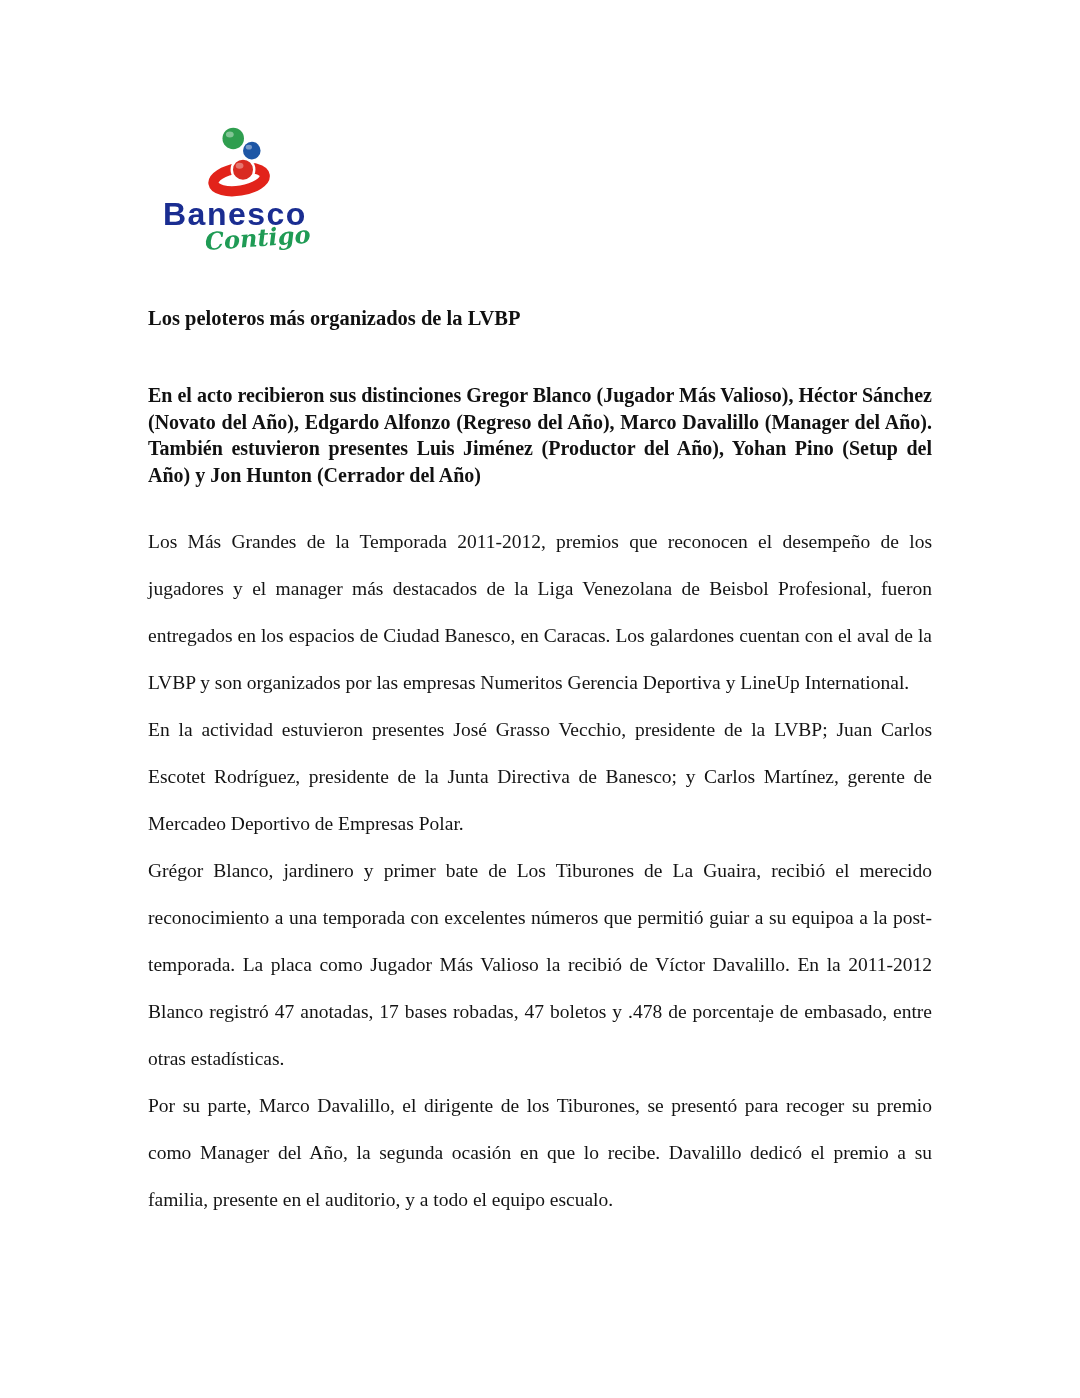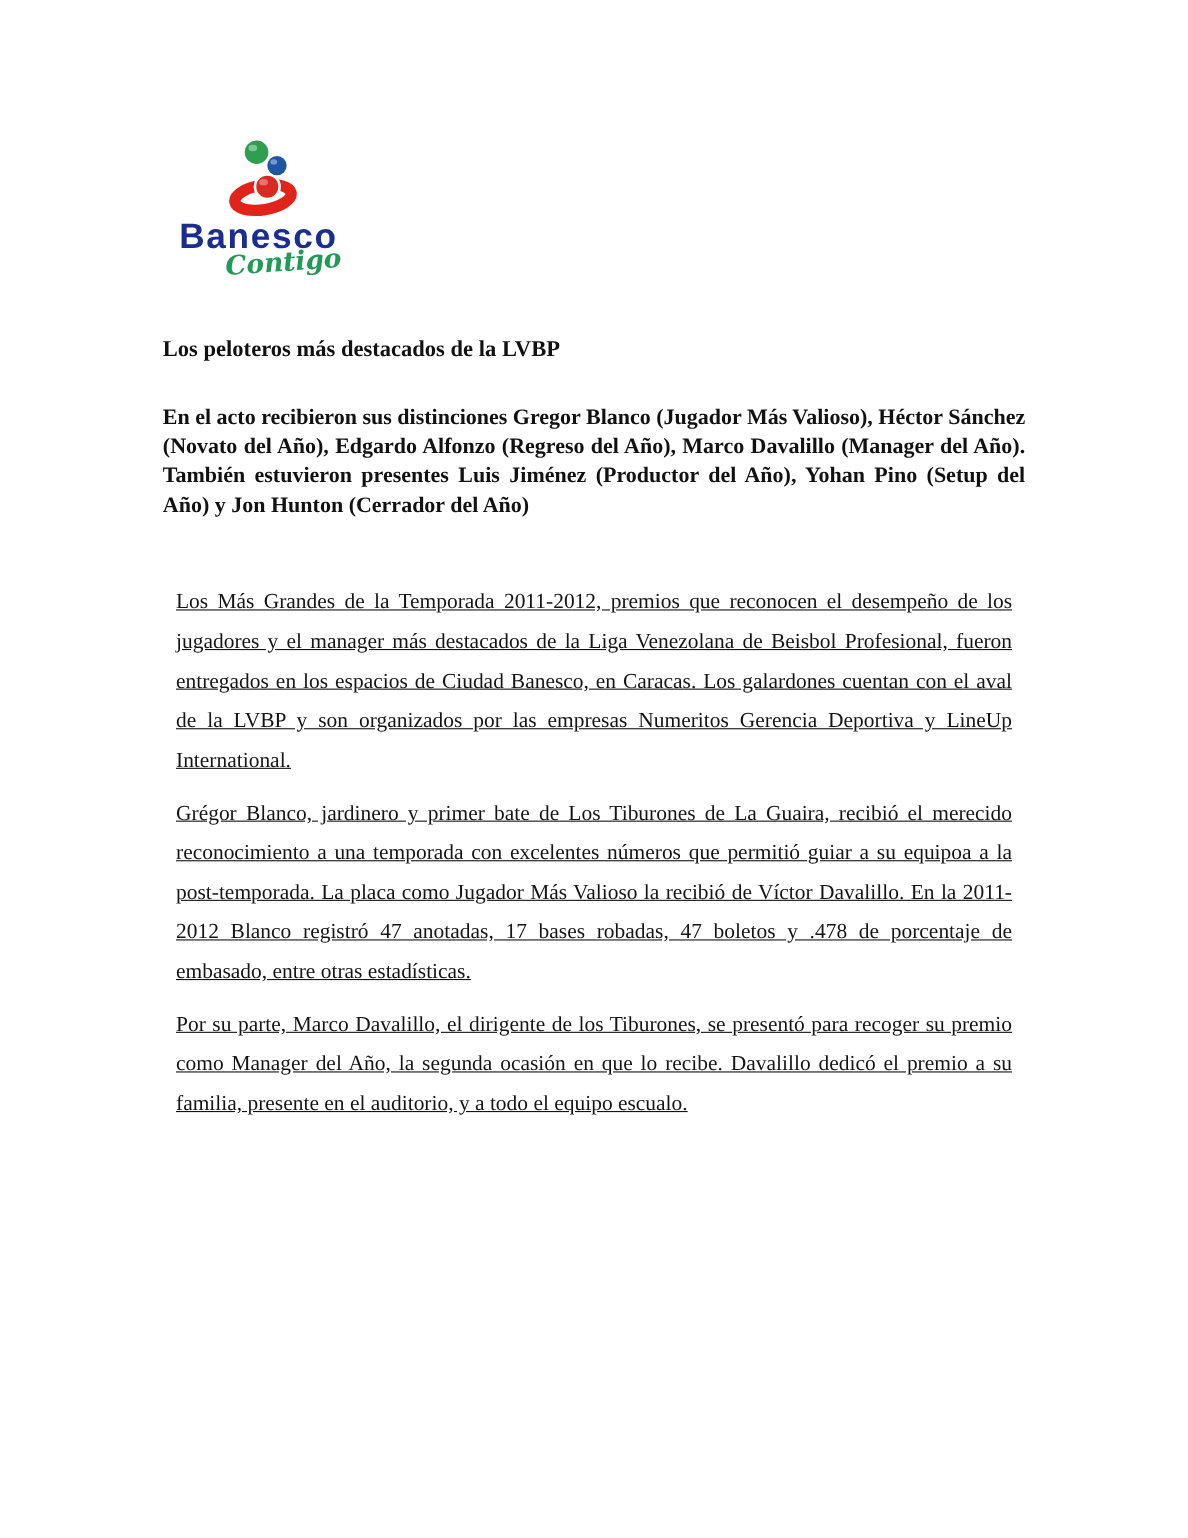--- a/index.html
+++ b/index.html
@@ -57,42 +57,41 @@
     top: 303px;
     margin: 0;
     font-size: 20.5px;
     line-height: 31px;
     font-weight: bold;
     color: #111111;
   }
   .doc-lede {
     position: absolute;
     left: 148px;
-    top: 366px;
+    top: 382px;
     width: 784px;
     margin: 0;
     font-size: 20px;
     line-height: 26.5px;
     font-weight: bold;
     text-align: justify;
     color: #111111;
   }
   .doc-body {
     position: absolute;
     left: 148px;
     top: 518px;
     width: 784px;
   }
   .doc-body p {
-    margin: 12px;
+    margin: 0;
     font-size: 19.5px;
-    line-height: 36px;
+    line-height: 47px;
     text-align: justify;
     color: #141414;
-    text-decoration: underline;
   }
 </style>
 </head>
 <body>
 
 <div class="page">
 
   <div class="logo">
     <svg viewBox="0 0 160 86" aria-hidden="true">
 
@@ -106,24 +105,25 @@
 
       <ellipse cx="66.5" cy="21" rx="4" ry="3" fill="#ffffff" opacity="0.4"></ellipse>
       <ellipse cx="86" cy="34" rx="3.2" ry="2.4" fill="#ffffff" opacity="0.4"></ellipse>
       <ellipse cx="76.5" cy="53" rx="4" ry="3" fill="#ffffff" opacity="0.35"></ellipse>
     </svg>
     <div class="logo-wordmark">Banesco</div>
     <div class="logo-tagline">Contigo</div>
   </div>
 
   <h1 class="doc-title">
-    <span>Los peloteros más destacados de la LVBP</span><br>
+    <span>Los peloteros más organizados de la LVBP</span><br>
   </h1>
 
   <p class="doc-lede">En el acto recibieron sus distinciones Gregor Blanco (Jugador Más Valioso), Héctor Sánchez (Novato del Año), Edgardo Alfonzo (Regreso del Año), Marco Davalillo (Manager del Año). También estuvieron presentes Luis Jiménez (Productor del Año), Yohan Pino (Setup del Año) y Jon Hunton (Cerrador del Año)</p>
 
   <div class="doc-body">
     <p>Los Más Grandes de la Temporada 2011-2012, premios que reconocen el desempeño de los jugadores y el manager más destacados de la Liga Venezolana de Beisbol Profesional, fueron entregados en los espacios de Ciudad Banesco, en Caracas. Los galardones cuentan con el aval de la LVBP y son organizados por las empresas Numeritos Gerencia Deportiva y LineUp International.</p>
+    <p>En la actividad estuvieron presentes José Grasso Vecchio, presidente de la LVBP; Juan Carlos Escotet Rodríguez, presidente de la Junta Directiva de Banesco; y Carlos Martínez, gerente de Mercadeo Deportivo de Empresas Polar.</p>
     <p>Grégor Blanco, jardinero y primer bate de Los Tiburones de La Guaira, recibió el merecido reconocimiento a una temporada con excelentes números que permitió guiar a su equipoa a la post-temporada. La placa como Jugador Más Valioso la recibió de Víctor Davalillo. En la 2011-2012 Blanco registró 47 anotadas, 17 bases robadas, 47 boletos y .478 de porcentaje de embasado, entre otras estadísticas.</p>
     <p>Por su parte, Marco Davalillo, el dirigente de los Tiburones, se presentó para recoger su premio como Manager del Año, la segunda ocasión en que lo recibe. Davalillo dedicó el premio a su familia, presente en el auditorio, y a todo el equipo escualo.</p>
   </div>
 
 </div>
 
 </body></html>

